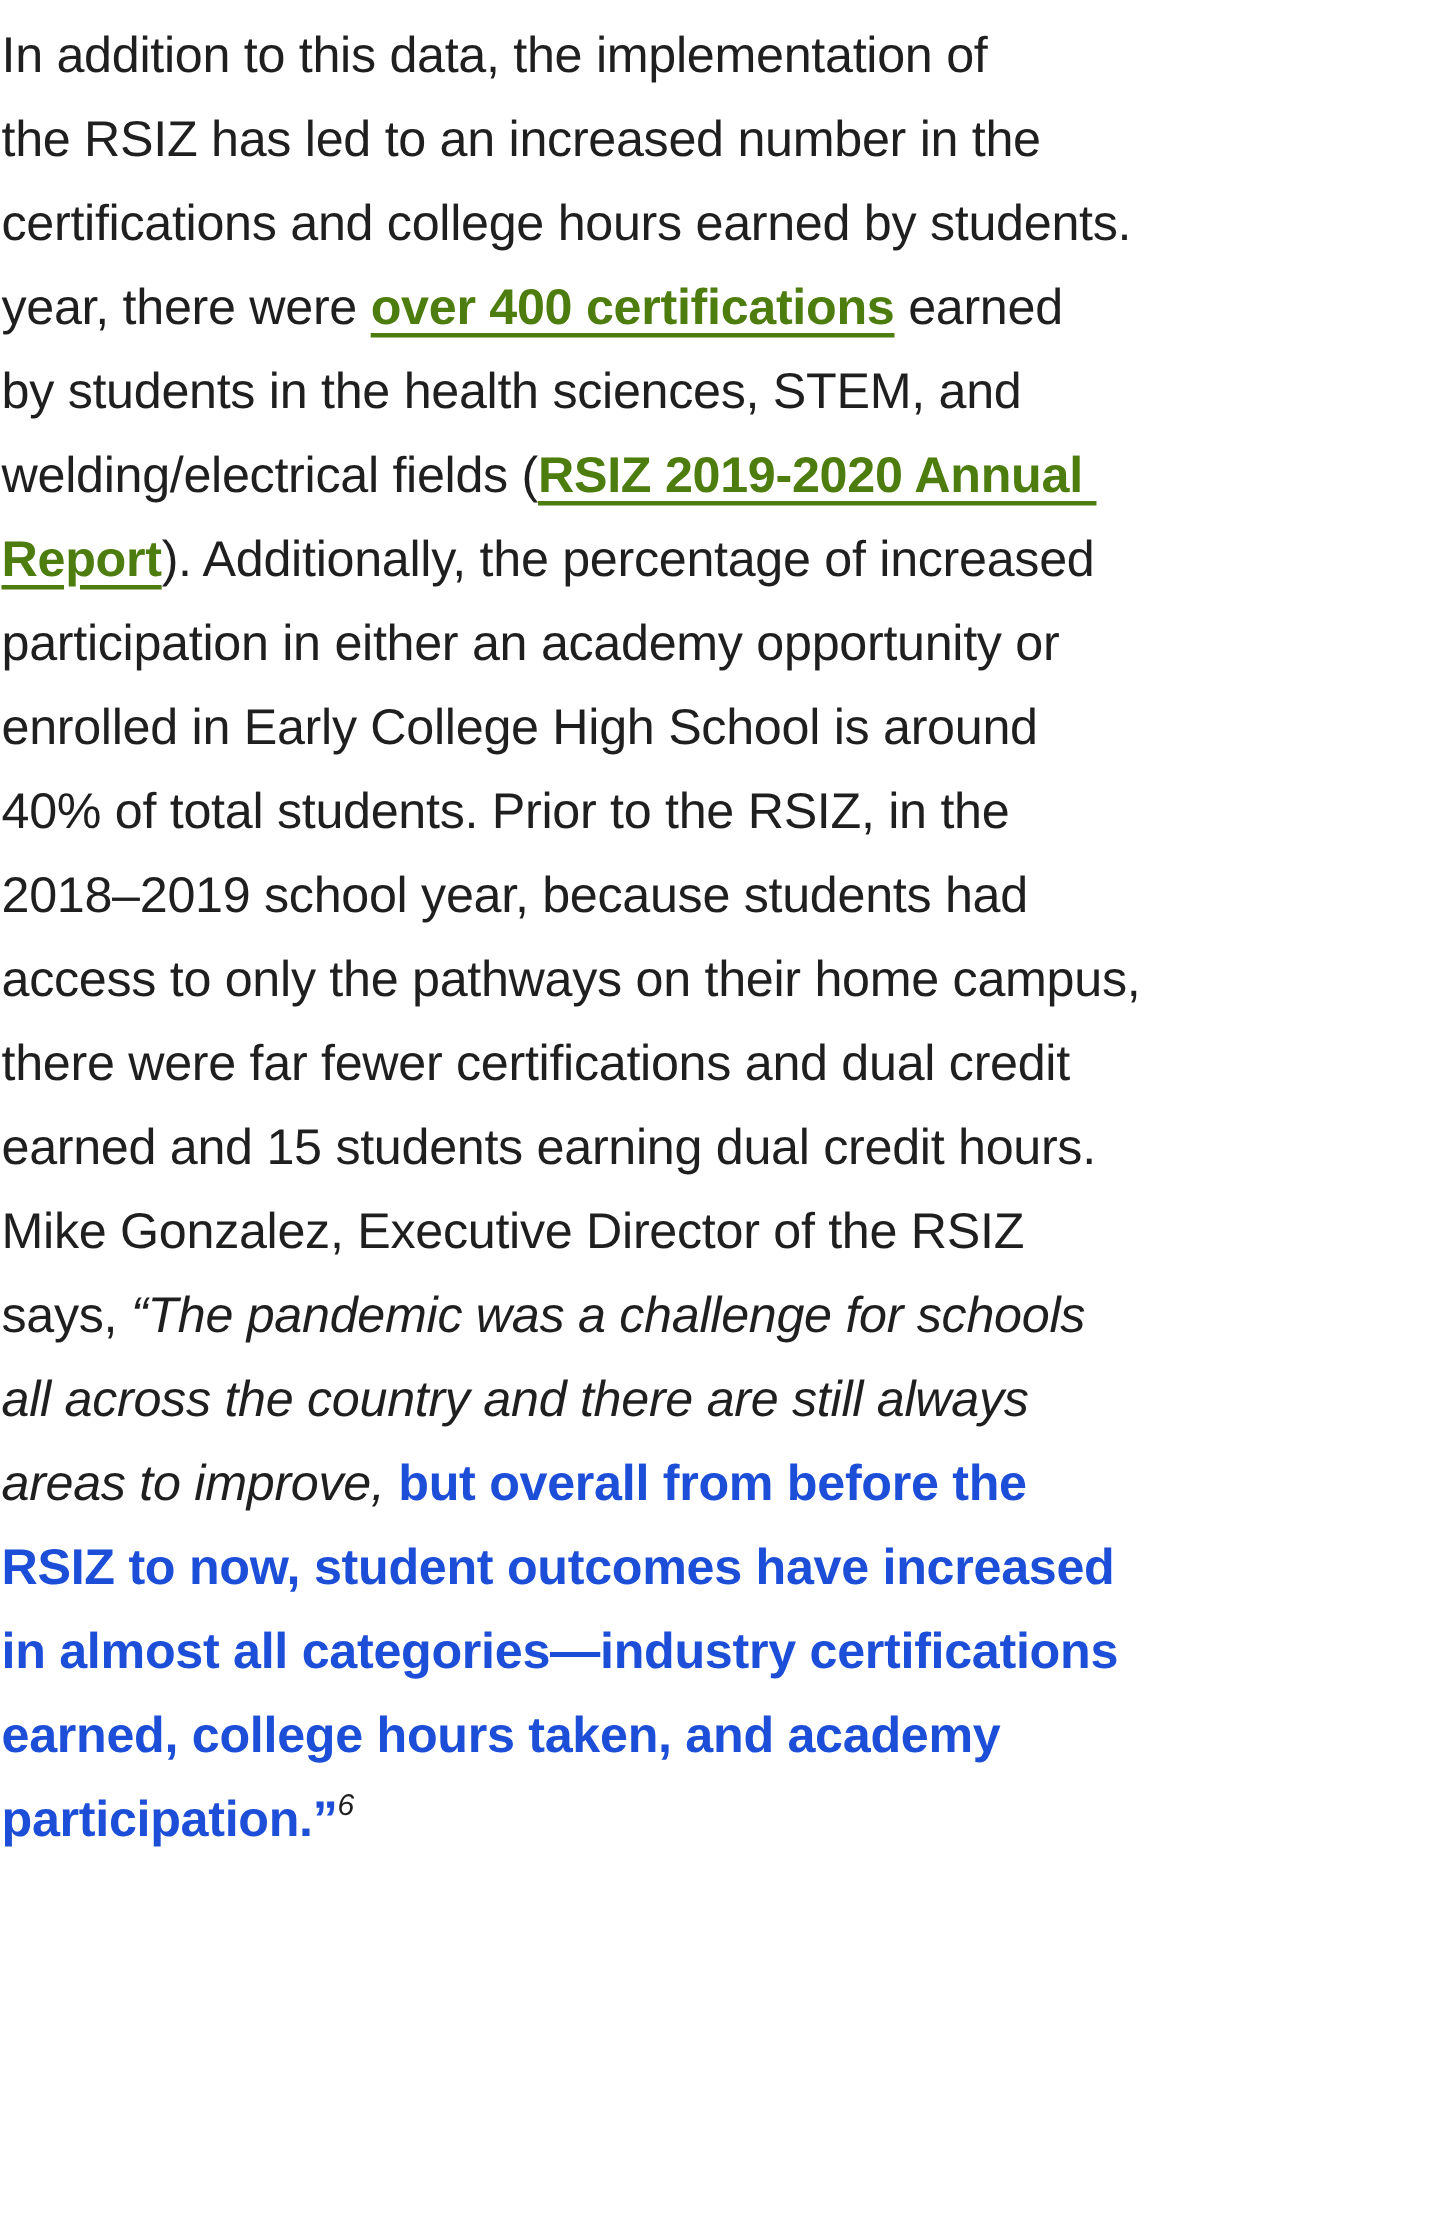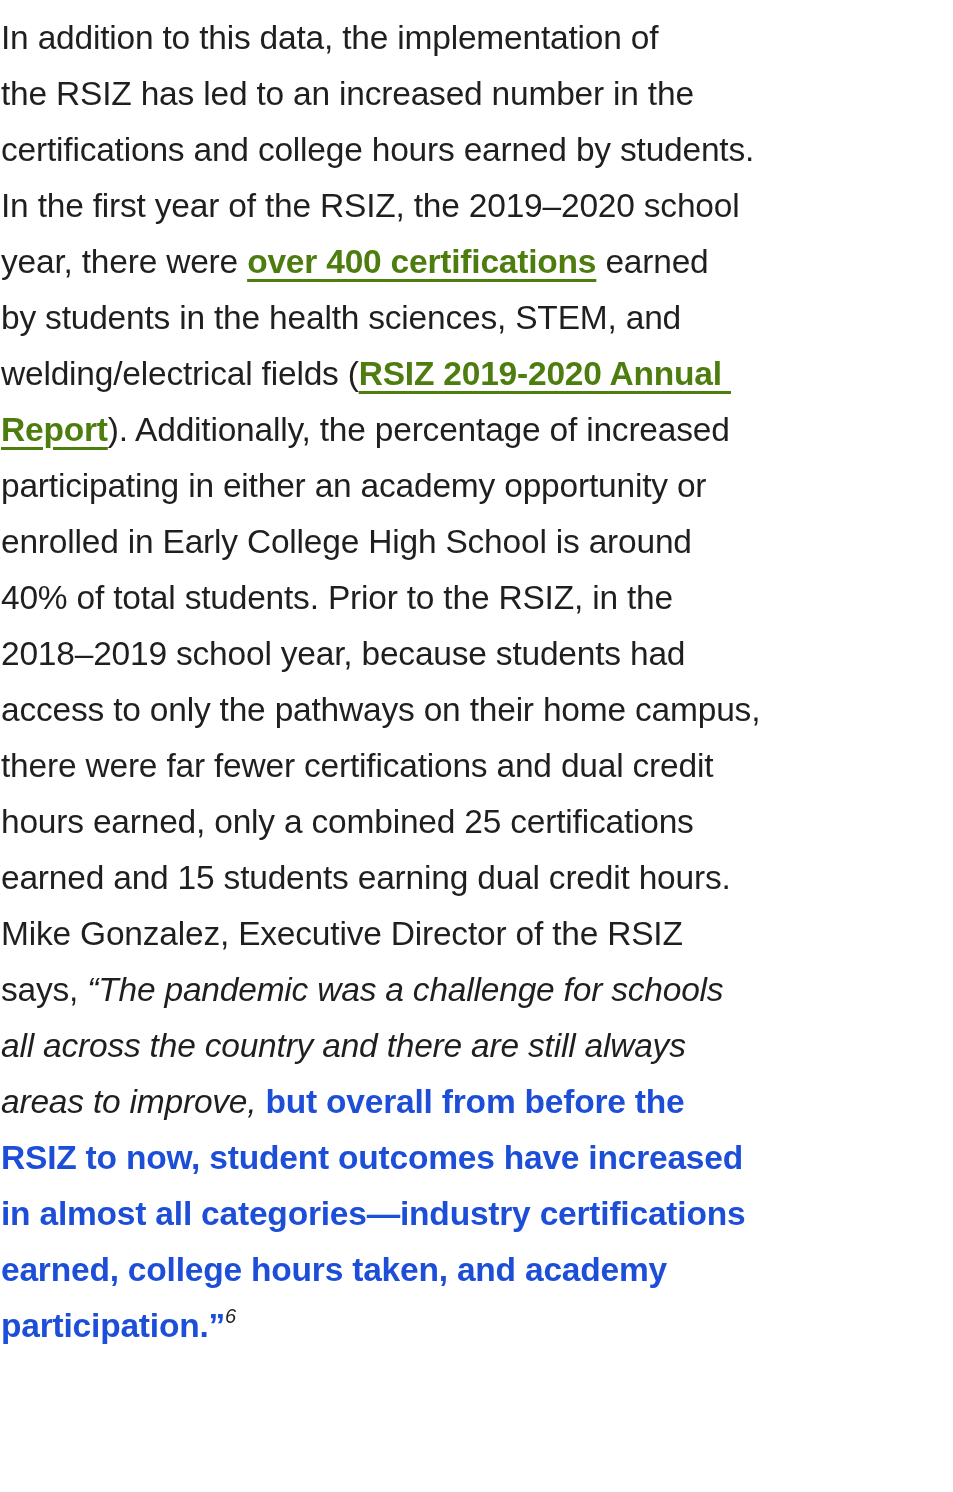--- a/index.html
+++ b/index.html
@@ -16,32 +16,30 @@
   .ital { font-style: italic; }
   sup { font-size: 20px; font-style: italic; vertical-align: 14px; line-height: 0; }
 </style>
 </head>
 <body>
 
 <div class="doc">
   <div class="line">In addition to this data, the implementation of</div>
   <div class="line">the RSIZ has led to an increased number in the</div>
   <div class="line">certifications and college hours earned by students.</div>
-  <div class="line">In the first year of the RSIZ, the 2019–2020 school</div>
   <div class="line"><span>year, there were </span><a class="link">over 400 certifications</a><span> earned</span></div>
   <div class="line">by students in the health sciences, STEM, and</div>
   <div class="line"><span>welding/electrical fields (</span><a class="link" style="white-space:pre">RSIZ 2019-2020 Annual </a></div>
   <div class="line"><a class="link">Report</a><span>). Additionally, the percentage of increased</span></div>
-  <div class="line">participating in either an academy opportunity or</div>
+  <div class="line">participation in either an academy opportunity or</div>
   <div class="line">enrolled in Early College High School is around</div>
   <div class="line">40% of total students. Prior to the RSIZ, in the</div>
   <div class="line">2018–2019 school year, because students had</div>
   <div class="line">access to only the pathways on their home campus,</div>
   <div class="line">there were far fewer certifications and dual credit</div>
-  <div class="line">hours earned, only a combined 25 certifications</div>
   <div class="line">earned and 15 students earning dual credit hours.</div>
   <div class="line">Mike Gonzalez, Executive Director of the RSIZ</div>
   <div class="line"><span>says, </span><span class="ital">“The pandemic was a challenge for schools</span></div>
   <div class="line ital">all across the country and there are still always</div>
   <div class="line"><span class="ital" style="white-space:pre">areas to improve, </span><span class="orange">but overall from before the</span></div>
   <div class="line orange">RSIZ to now, student outcomes have increased</div>
   <div class="line orange">in almost all categories—industry certifications</div>
   <div class="line orange">earned, college hours taken, and academy</div>
   <div class="line"><span class="orange">participation.”</span><sup>6</sup></div>
 </div>

